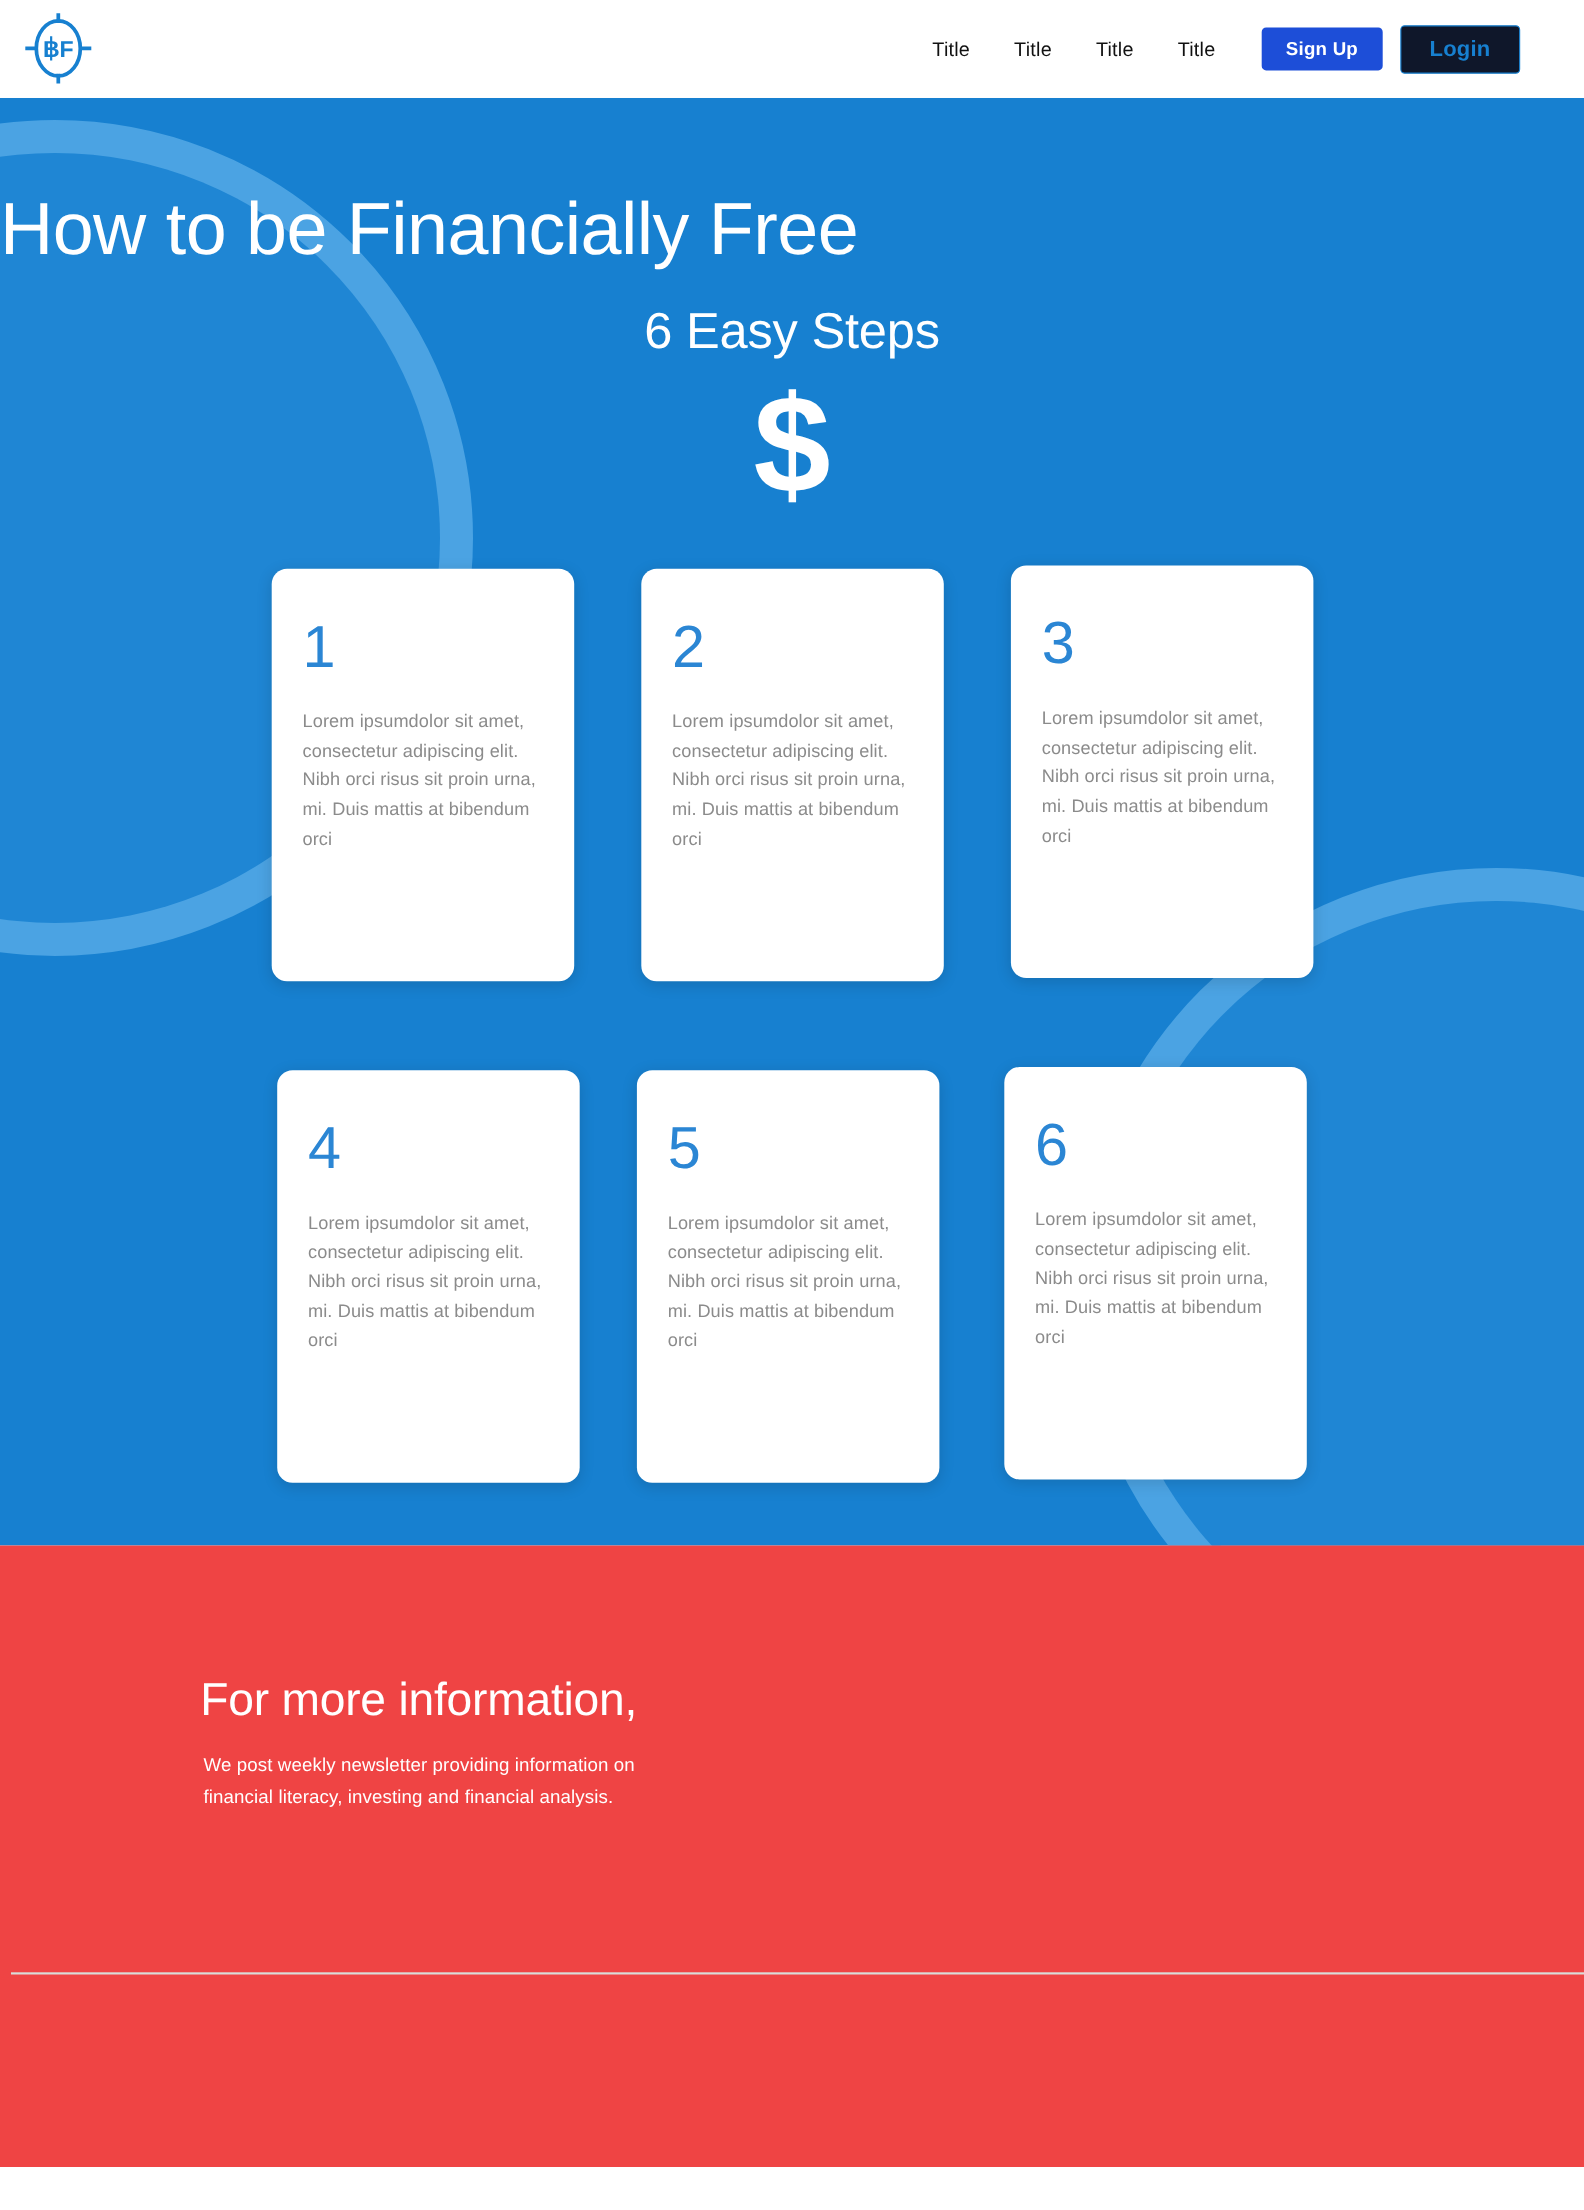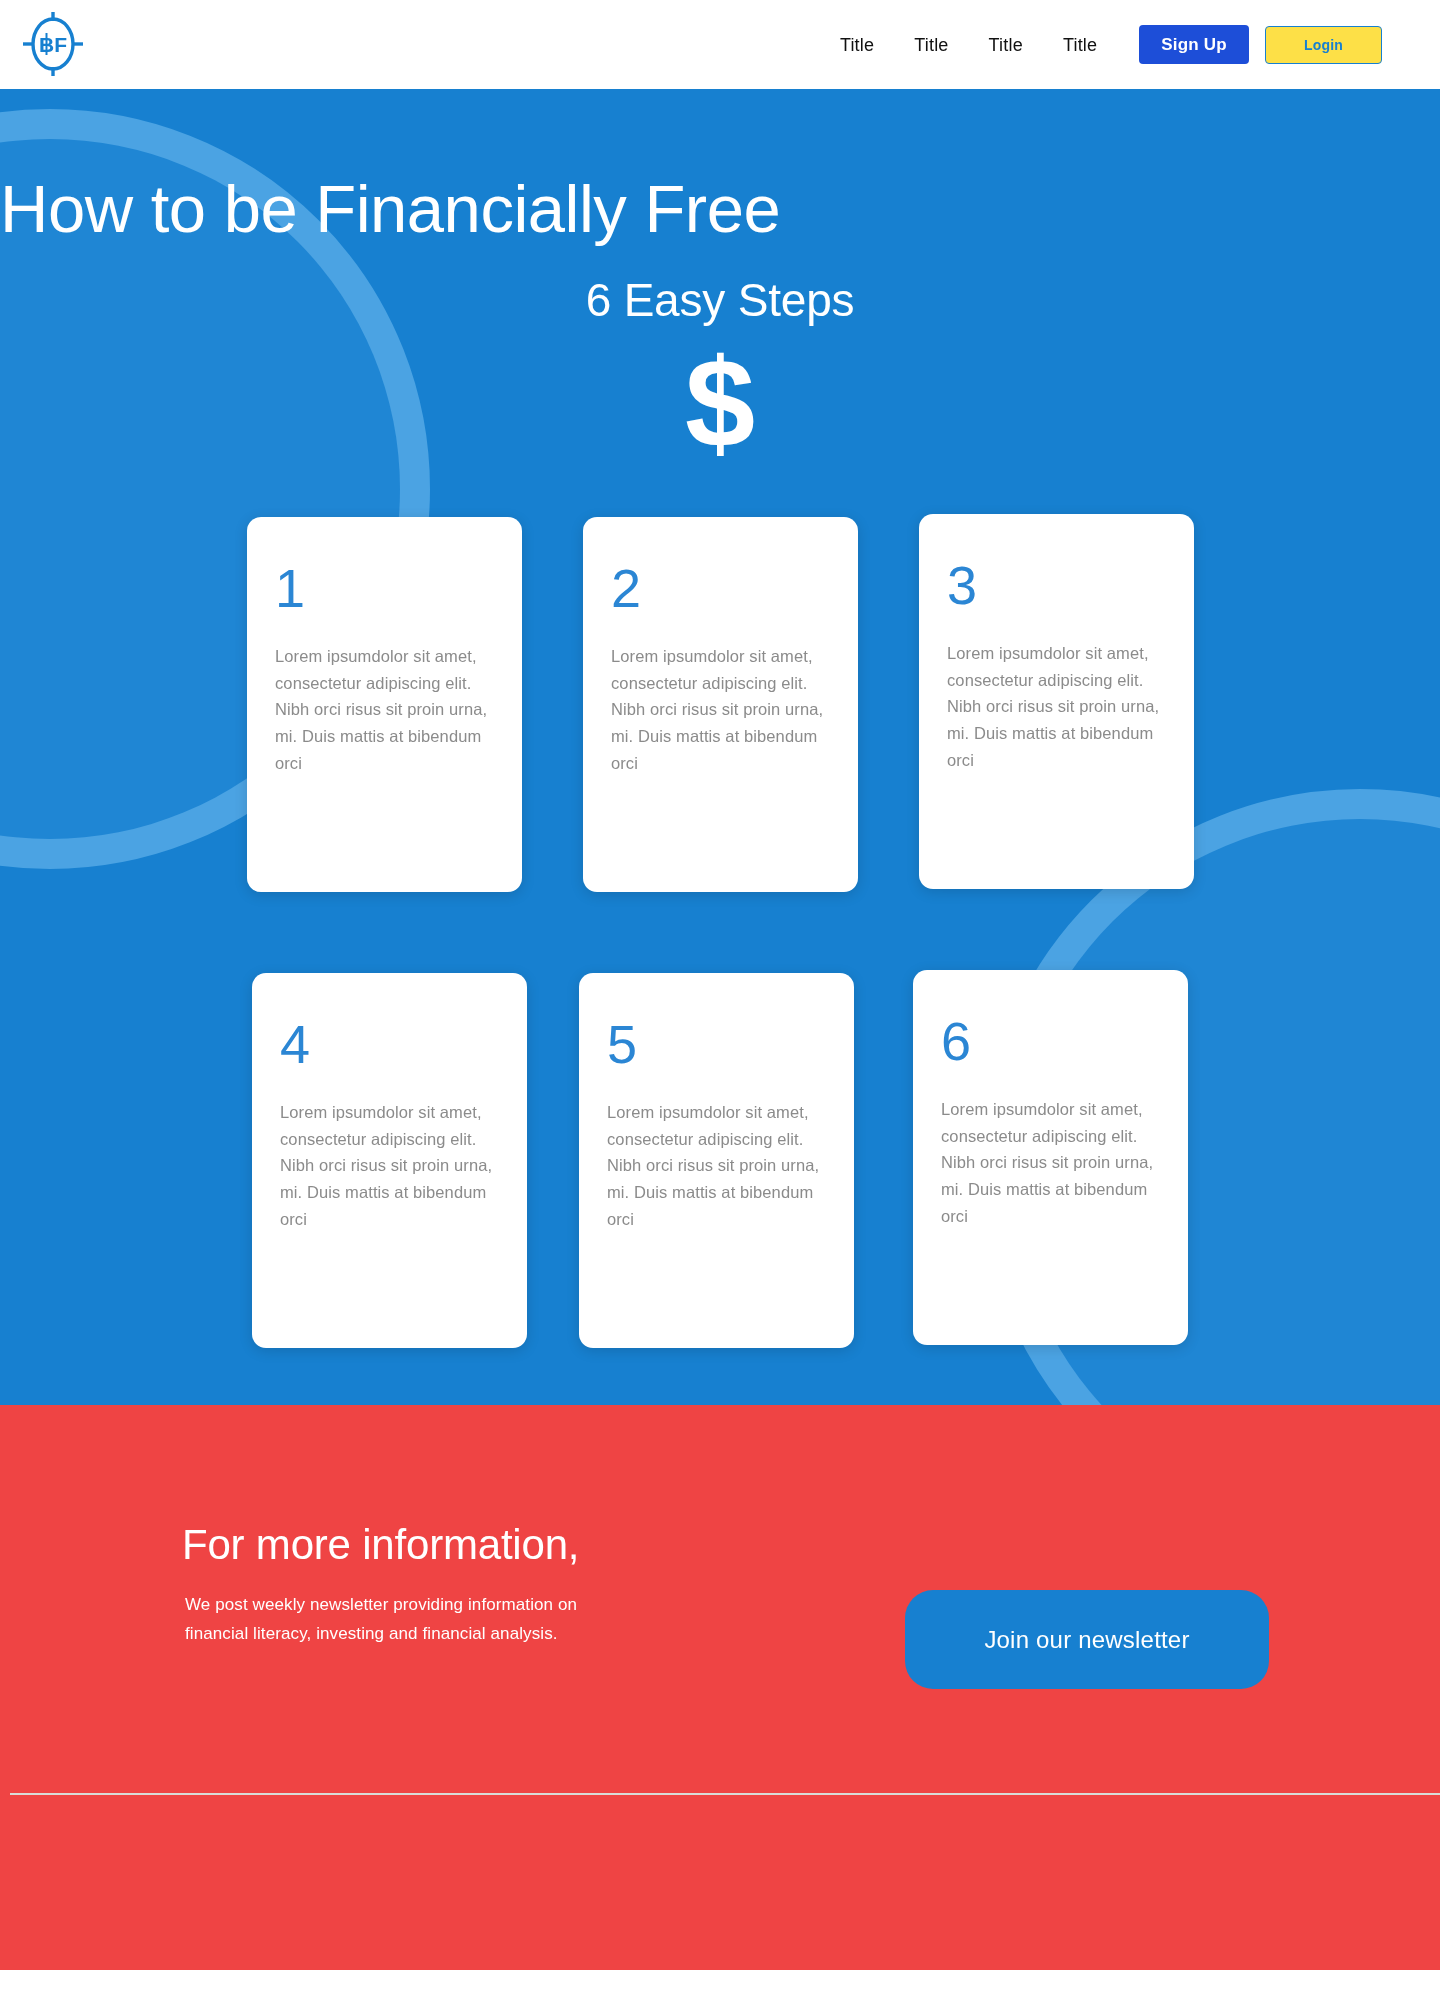--- a/index.html
+++ b/index.html
@@ -25,23 +25,23 @@
     font-size:18px; color:#111111; text-decoration:none;
     padding:0 20px; letter-spacing:.2px; line-height:1;
   }
   .nav-link:first-child{ margin-left:0; }
   .btn-signup{
     margin-left:22px; background:#1d4ed8; color:#ffffff;
     font-size:17px; font-weight:bold; border:none; border-radius:4px;
     padding:11px 22px; line-height:1; cursor:pointer; letter-spacing:.2px;
   }
   .btn-login{
-    margin-left:16px; background:#fde047; color:#1780d0;
-    font-size:14px; font-weight:bold; border:1.5px solid #1780d0; border-radius:4px;
-    padding:11px 38px; line-height:1; cursor:pointer; letter-spacing:.2px;
+    margin-left:16px; background:#0f172a; color:#1780d0;
+    font-size:20px; font-weight:bold; border:1.5px solid #1780d0; border-radius:4px;
+    padding:11px 26px; line-height:1; cursor:pointer; letter-spacing:.2px;
   }
 
   
   .hero{
     position:absolute; top:89px; left:0; width:1440px; height:1316px;
     background:#1780d0; overflow:hidden;
   }
   .ring{ position:absolute; border-radius:50%; background:transparent; }
   .ring-left{
     left:-330px; top:20px; width:760px; height:760px;
@@ -192,17 +192,16 @@
       <div class="card-num">6</div>
       <div class="card-text">Lorem ipsumdolor sit amet, consectetur adipiscing elit. Nibh orci risus sit proin urna, mi. Duis mattis at bibendum orci</div>
     </div>
   </div>
 
   <div class="footer">
     <div class="footer-h">For more information,</div>
     <div class="footer-p">We post weekly newsletter providing information on financial literacy, investing and financial analysis.</div>
   </div>
 
-  <button class="btn-news">Join our newsletter</button>
   <div class="divider"></div>
   <div class="footer-bottom"></div>
 
 </div>
 
 </body></html>

